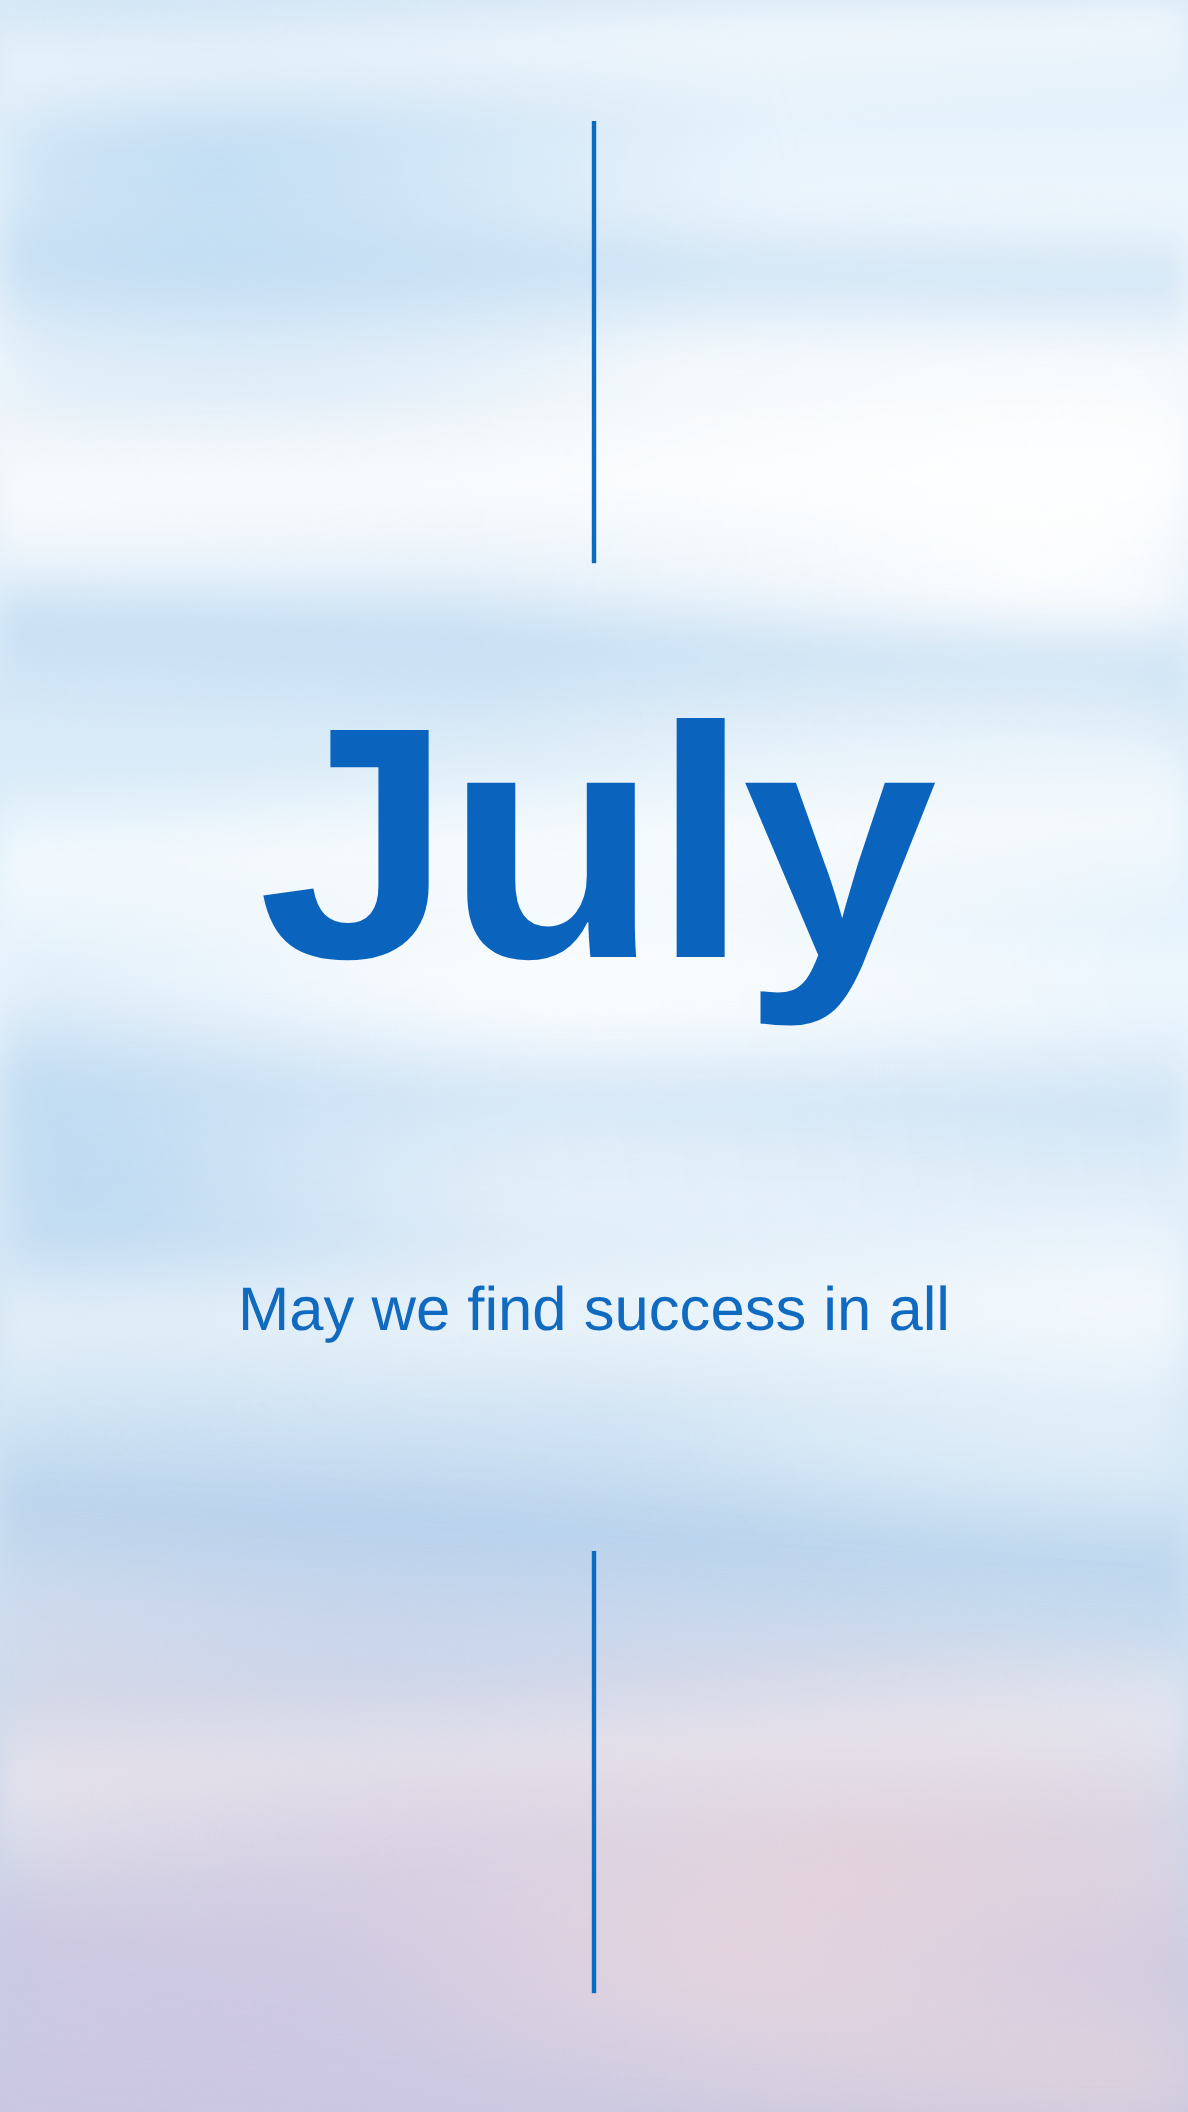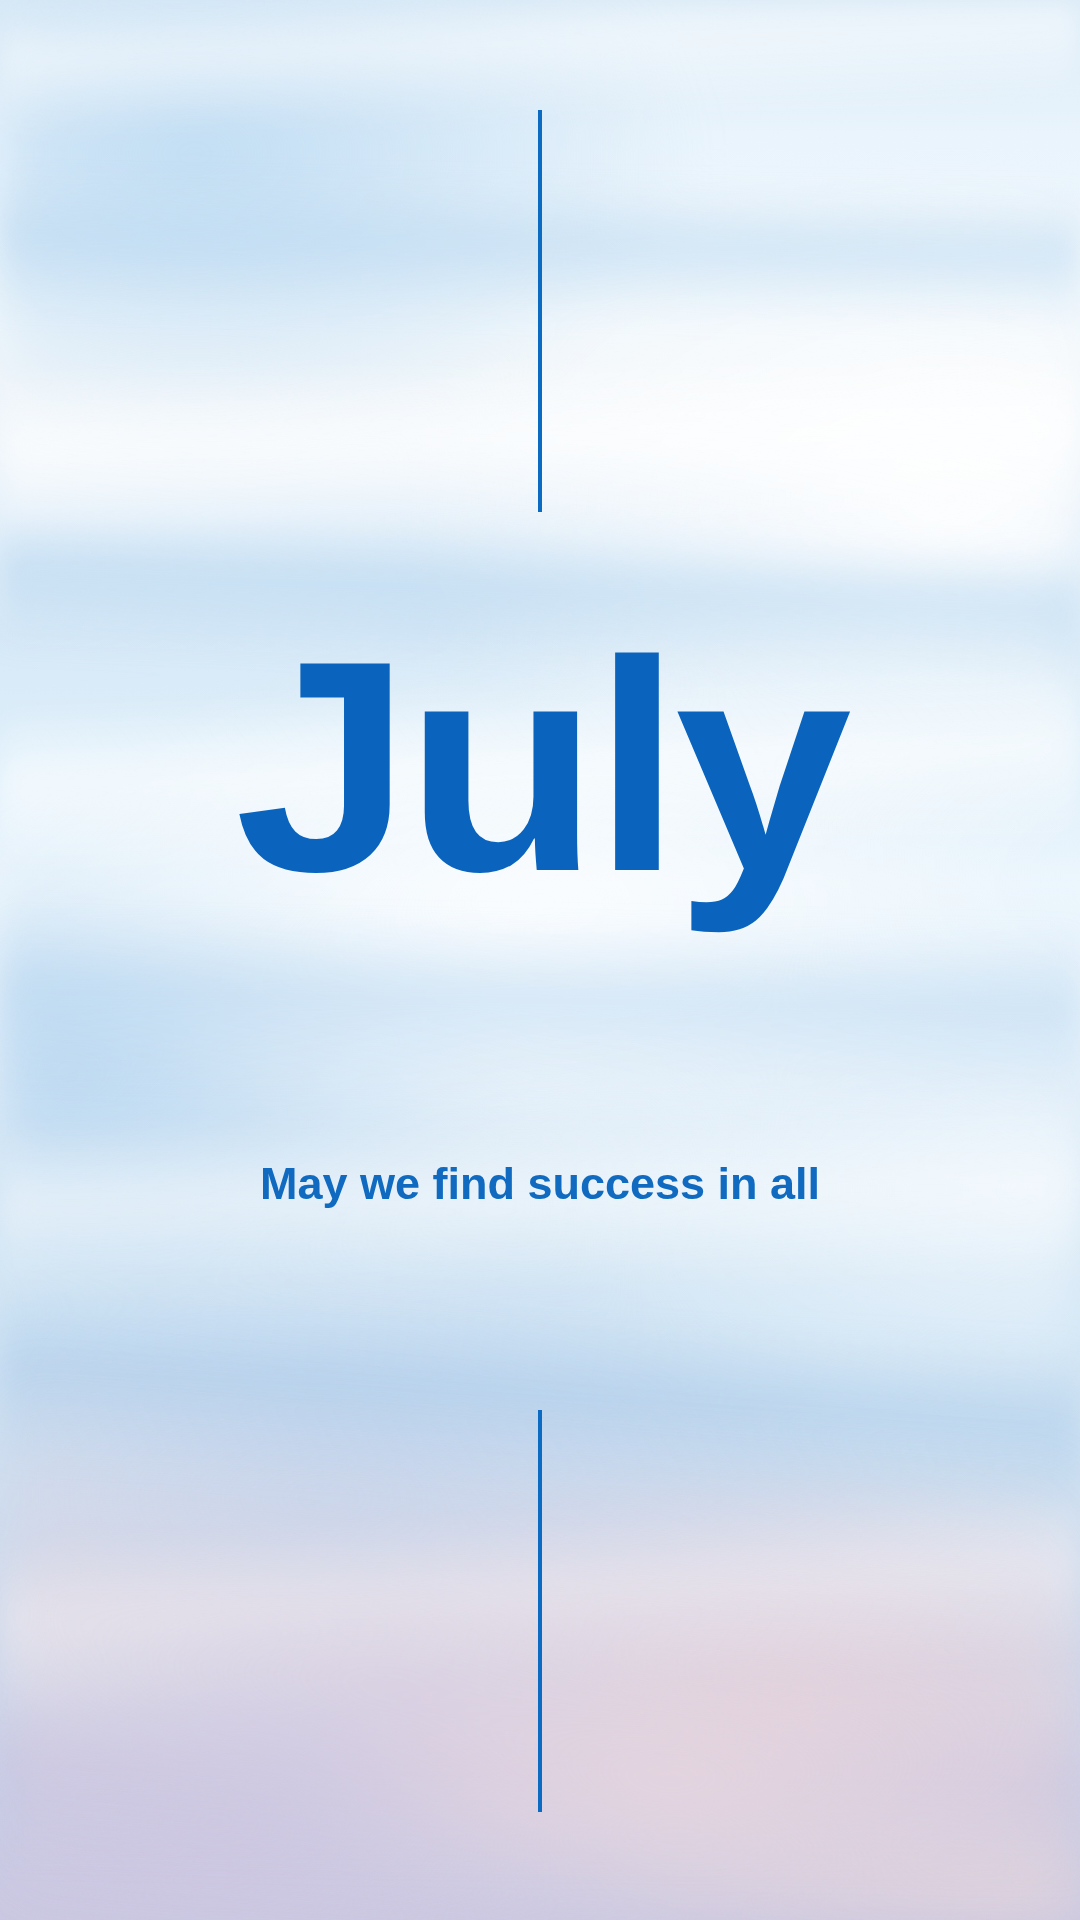--- a/index.html
+++ b/index.html
@@ -133,23 +133,23 @@
     letter-spacing:-6px;
     color:#0a64bd;
     transform:scaleX(1.06);
   }
 
   .tagline {
     position:absolute;
     top:1160px;
     left:0; right:0;
     text-align:center;
-    font-size:45px;
+    font-size:56px;
     line-height:1.07;
-    font-weight:700;
+    font-weight:400;
     color:#0f6ac0;
   }
   .tagline .line { display:block; }
 </style>
 </head>
 <body>
 
 <div id="poster">
 
   <div class="bg-layer bg-base"></div>

